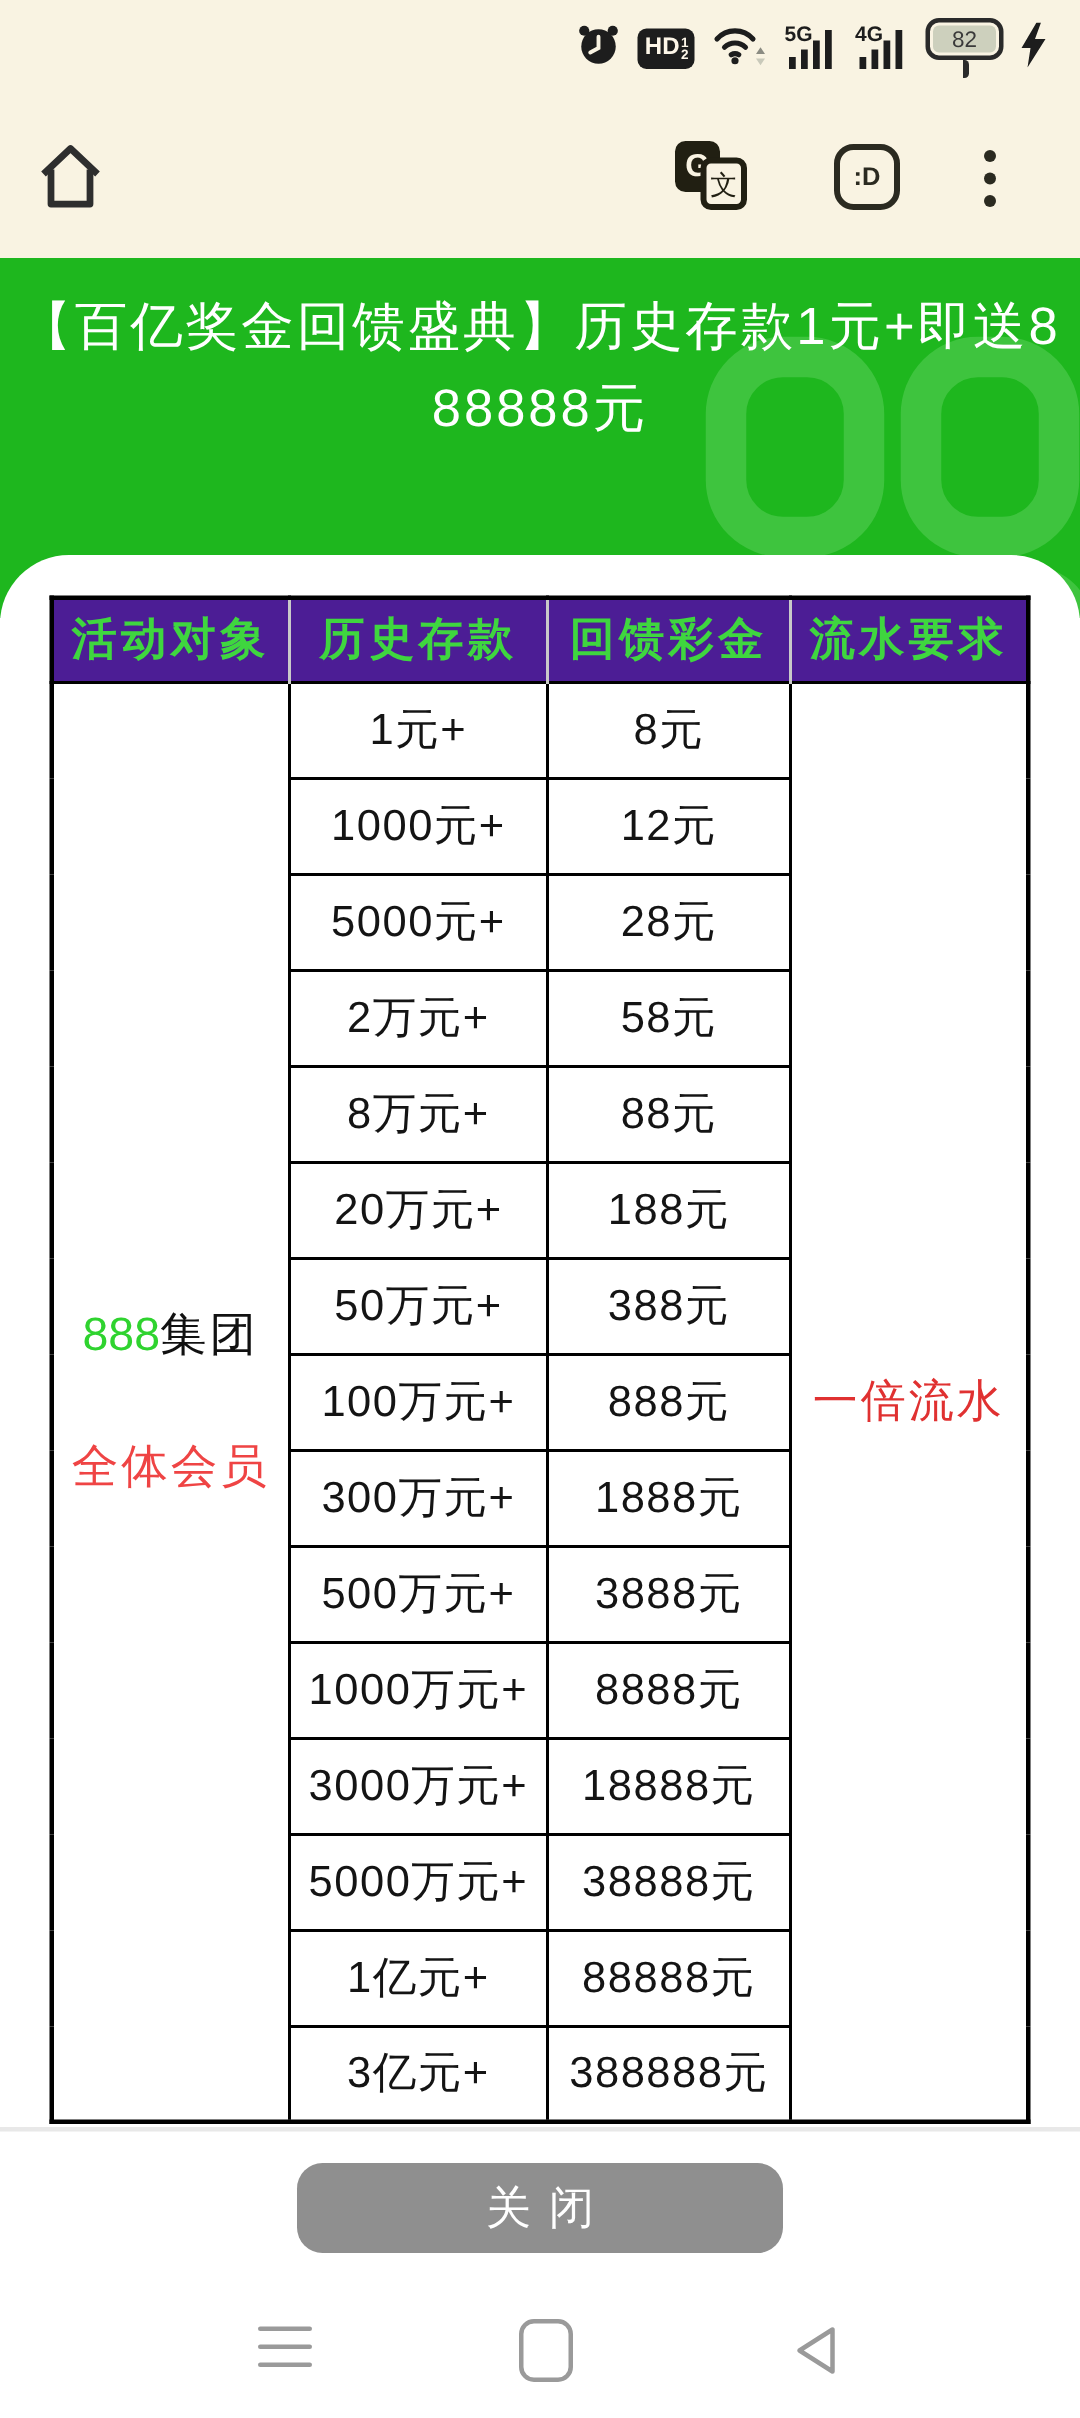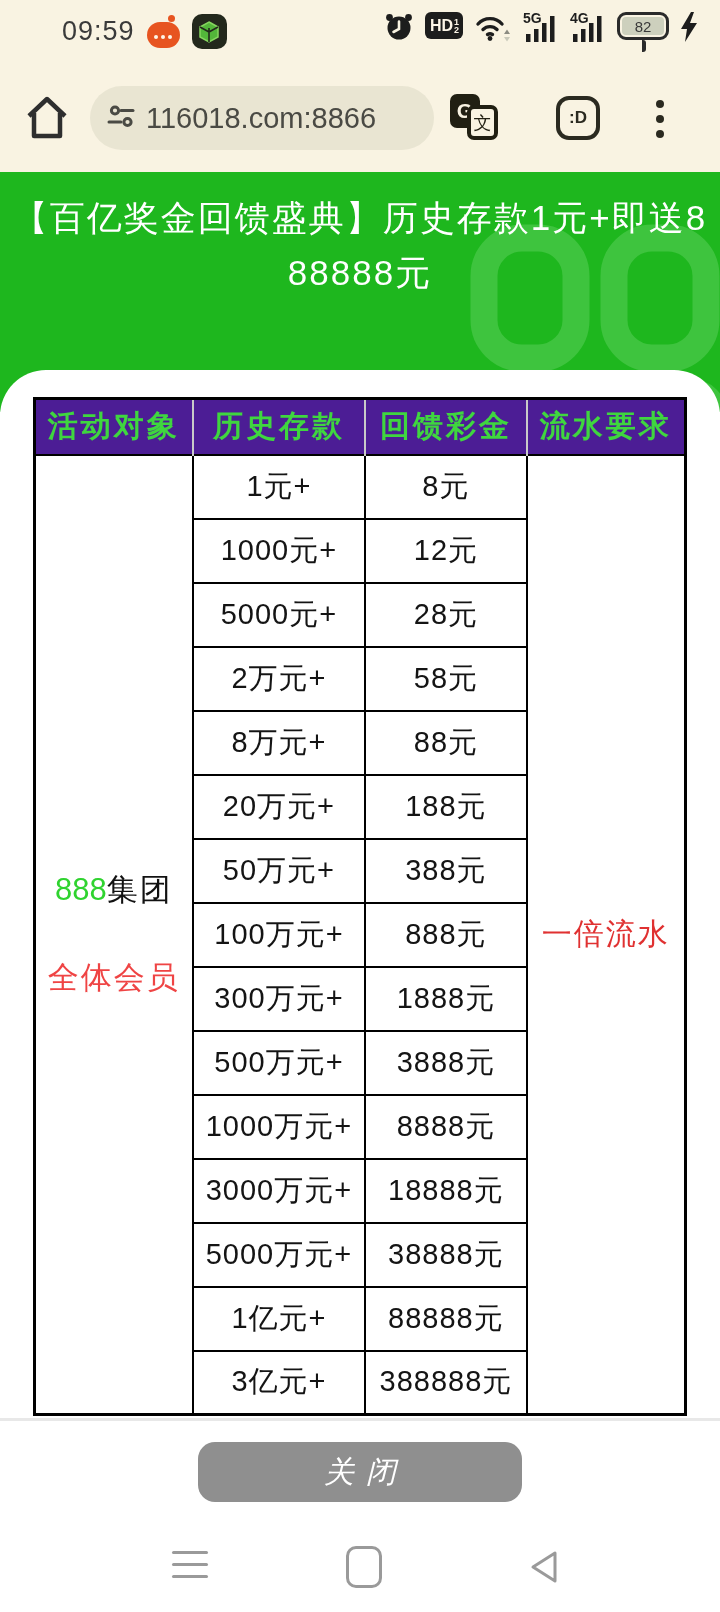--- a/index.html
+++ b/index.html
@@ -9,21 +9,21 @@
   
   .status-bar{position:absolute;left:0;top:0;width:720px;height:66px;background:#f9f3e2;}
   .sb-left{position:absolute;left:62px;top:14px;display:flex;align-items:center;gap:12px;}
   .sb-time{font-size:27px;color:#3a3a3a;letter-spacing:1px;}
   .tomato{position:relative;width:33px;height:33px;}
   .tomato .body{position:absolute;left:0;top:7px;width:33px;height:26px;background:#e75420;border-radius:14px;}
   .tomato .dot{position:absolute;right:5px;top:0;width:7px;height:7px;background:#e75420;border-radius:50%;}
   .tomato .m1,.tomato .m2,.tomato .m3{position:absolute;width:4px;height:4px;background:#fdf6e8;border-radius:50%;top:20px;}
   .tomato .m1{left:7px}.tomato .m2{left:14px}.tomato .m3{left:21px}
   .appicon{width:35px;height:35px;background:#23281c;border-radius:10px;display:flex;align-items:center;justify-content:center;}
-  .sb-right{position:absolute;right:22px;top:12px;display:flex;align-items:flex-start;gap:11px;}
+  .sb-right{position:absolute;right:22px;top:12px;display:flex;align-items:center;gap:11px;}
   .hd-badge{display:flex;align-items:center;background:#1d1d1d;border-radius:6px;padding:2px 4px 2px 5px;height:27px;}
   .hd-badge .hd{color:#fdf6e8;font-size:16px;font-weight:bold;letter-spacing:0;}
   .hd-badge .sims{display:flex;flex-direction:column;line-height:8px;margin-left:1px;}
   .hd-badge .sims span{color:#fdf6e8;font-size:9px;font-weight:bold;}
   .sig{position:relative;width:36px;height:32px;}
   .sig .lbl{position:absolute;left:0;top:-2px;font-size:14px;font-weight:bold;color:#1d1d1d;}
   .battery{position:relative;display:flex;align-items:center;flex-direction:column;}
   .batt-shell{width:52px;height:28px;border:3px solid #2a2a2a;border-radius:9px;background:#f9f3e2;display:flex;align-items:center;justify-content:center;padding:2px;}
   .batt-fill{background:#cdd0bd;border-radius:4px;width:100%;height:100%;display:flex;align-items:center;justify-content:center;font-size:15px;color:#3a3a3a;}
   .batt-nub{width:4px;height:12px;background:#2a2a2a;border-radius:0 3px 3px 0;margin-left:1px;}
@@ -62,51 +62,35 @@
   table.promo th:first-child{border-left:none;}
   table.promo td{border:2px solid #000;text-align:center;font-size:29px;color:#141414;height:64px;background:#fff;letter-spacing:1px;}
   td.cell-audience,td.cell-turnover{vertical-align:middle;}
   .aud-line1{font-size:31px;color:#111;margin-bottom:46px;letter-spacing:2px;}
   .aud-line1 .num{color:#2fd32f;letter-spacing:0;margin-top:37px;}
   .aud-line2{font-size:31px;color:#ef4444;letter-spacing:2px;}
   .turnover-text{color:#e03131;font-size:30px;letter-spacing:2px;}
 
   
   .fold-divider{position:absolute;left:0;top:1418px;width:720px;height:3px;background:#e8e8e8;z-index:4;}
-  .close-btn{position:absolute;left:198px;top:1442px;width:324px;height:60px;background:#8f8f8f;border:none;border-radius:17px;z-index:4;display:flex;align-items:center;justify-content:center;cursor:pointer;font-style:italic;}
+  .close-btn{position:absolute;left:198px;top:1442px;width:324px;height:60px;background:#8f8f8f;border:none;border-radius:17px;z-index:4;display:flex;align-items:center;justify-content:center;cursor:pointer;}
   .close-btn span{color:#ffffff;font-size:30px;letter-spacing:12px;text-indent:12px;}
 
   
   .nav-menu{position:absolute;left:172px;top:1551px;display:flex;flex-direction:column;gap:9px;z-index:4;cursor:pointer;}
   .nav-menu i{width:36px;height:3px;background:#9a9a9a;border-radius:2px;}
   .nav-home{position:absolute;left:346px;top:1546px;width:36px;height:42px;border:3px solid #9a9a9a;border-radius:10px;z-index:4;cursor:pointer;}
   .nav-back{position:absolute;left:528px;top:1549px;z-index:4;cursor:pointer;}
 </style>
 </head>
 <body>
 
 <div class="screen">
 
   <div class="status-bar">
-    <div class="sb-left">
-      <span class="sb-time">09:59</span>
-      <span class="tomato">
-        <i class="dot"></i>
-          <i class="body"></i>
-          <i class="m1"></i>
-          <i class="m2"></i>
-          <i class="m3"></i>
-      </span>
-      <span class="appicon">
-        <svg width="24" height="24" viewBox="0 0 24 24">
-          <polygon points="12,2 21,7 21,17 12,22 3,17 3,7" fill="#53b63a" stroke="#86d65f" stroke-width="1.5"></polygon>
-          <path d="M12 8 L12 22 M12 12 L21 7 M12 12 L3 7" stroke="#23281c" stroke-width="1.6" fill="none"></path>
-        </svg>
-      </span>
-    </div>
     <div class="sb-right">
       <span>
         <svg width="30" height="30" viewBox="0 0 30 30">
           <circle cx="5.5" cy="5.5" r="3.4" fill="#1d1d1d"></circle>
           <circle cx="24.5" cy="5.5" r="3.4" fill="#1d1d1d"></circle>
           <circle cx="15" cy="16" r="11.5" fill="#1d1d1d"></circle>
           <path d="M15 9.5 L15 17 L9.5 20" stroke="#f9f3e2" stroke-width="2.6" fill="none" stroke-linecap="round"></path>
         </svg>
       </span>
       <span class="hd-badge">
@@ -158,31 +142,20 @@
     </div>
   </div>
 
   <div class="browser-bar">
     <span class="home-ic">
       <svg width="46" height="50" viewBox="0 0 46 50">
         <path d="M5 24 L23 7 L41 24" stroke="#2e2e2e" stroke-width="4.5" fill="none" stroke-linejoin="round"></path>
         <path d="M10 21 L10 44 L36 44 L36 21" stroke="#2e2e2e" stroke-width="4.5" fill="none" stroke-linejoin="round"></path>
       </svg>
     </span>
-    <div class="url-pill">
-      <span>
-        <svg width="30" height="30" viewBox="0 0 30 30">
-          <circle cx="9" cy="9.5" r="3.6" stroke="#4a4a44" stroke-width="3" fill="none"></circle>
-          <line x1="15" y1="9.5" x2="27" y2="9.5" stroke="#4a4a44" stroke-width="3" stroke-linecap="round"></line>
-          <line x1="3" y1="21" x2="15" y2="21" stroke="#4a4a44" stroke-width="3" stroke-linecap="round"></line>
-          <circle cx="21.5" cy="21" r="3.6" stroke="#4a4a44" stroke-width="3" fill="none"></circle>
-        </svg>
-      </span>
-      <span class="url-text">116018.com:8866</span>
-    </div>
     <span class="gt-icon">
       <span class="gt-solid">G</span>
       <span class="gt-outline">文</span>
     </span>
     <span class="tab-switch">
       <span>:D</span>
     </span>
     <span class="menu-dots">
         <i></i>
         <i></i>

